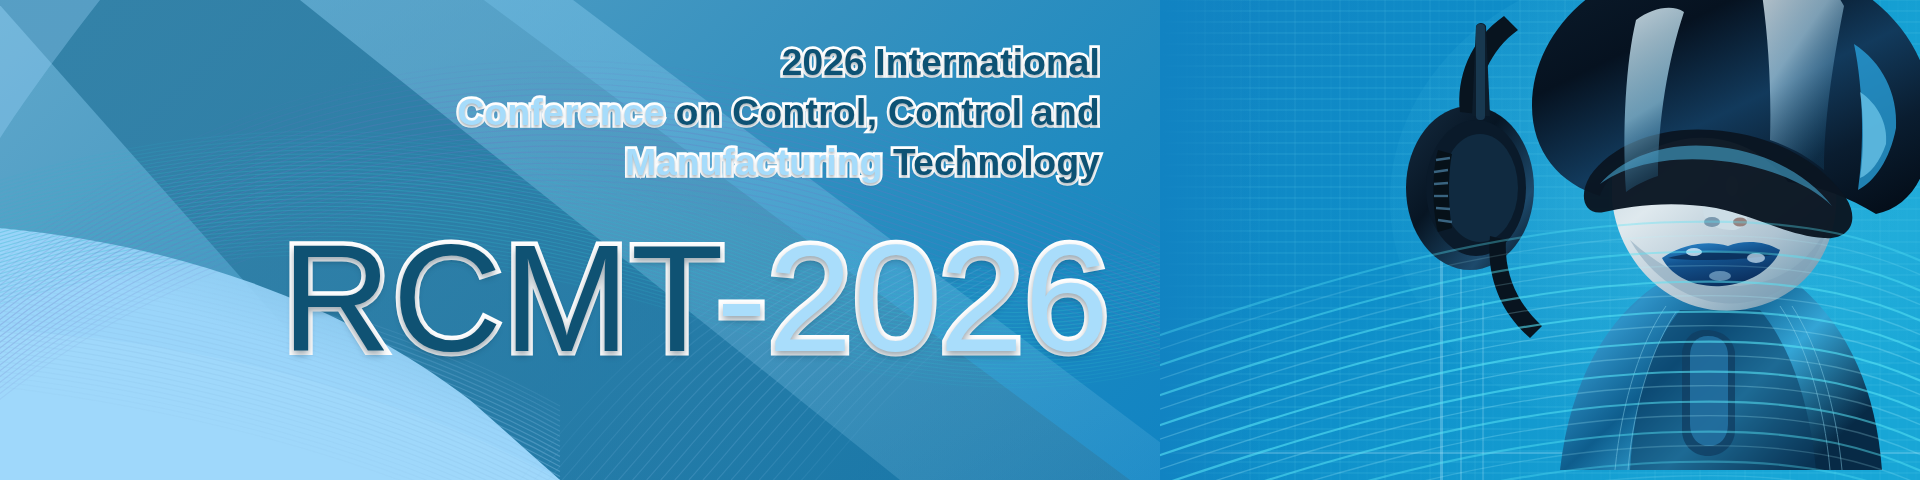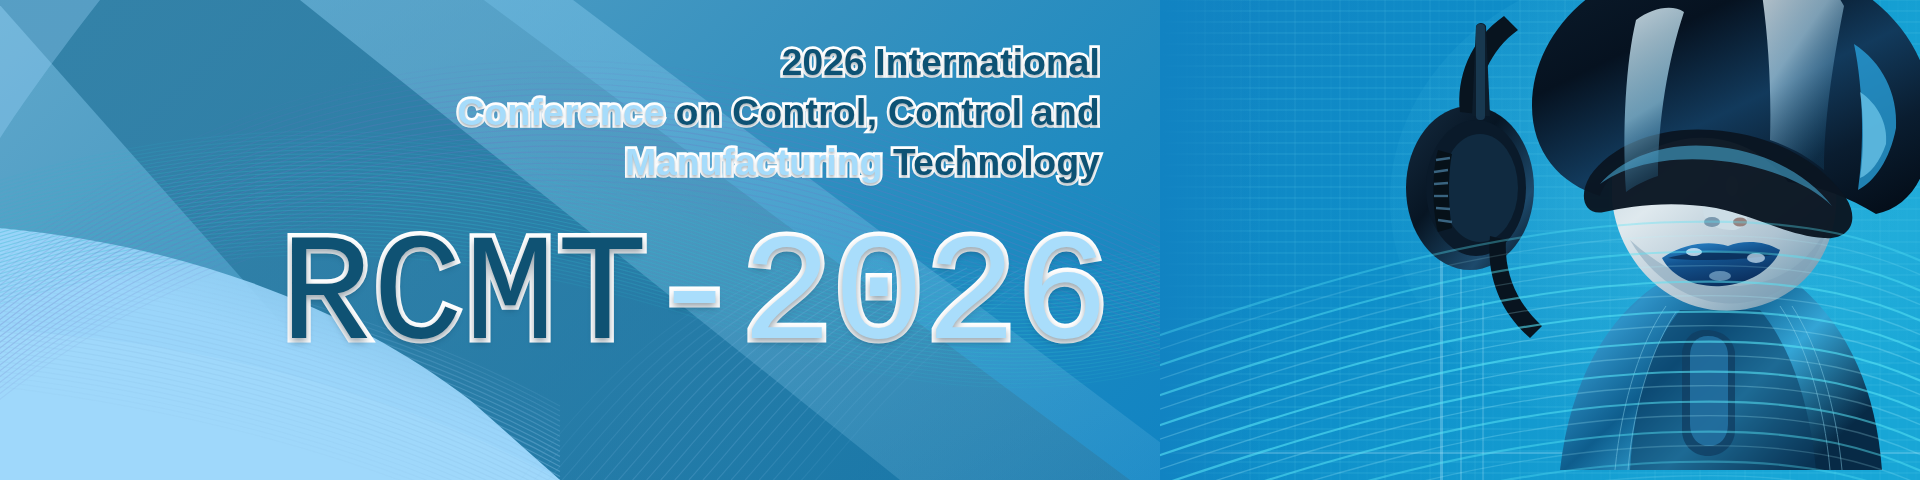--- a/index.html
+++ b/index.html
@@ -30,21 +30,21 @@
   .ink-light{
     color:#a6dcfb;
     -webkit-text-stroke:5.5px #ffffff;
     paint-order:stroke fill;
     text-shadow:0 2px 3px rgba(8,40,60,.35);
   }
 
   #bigtitle{
     position:absolute;left:0;top:222px;width:1110px;text-align:right;
     z-index:40;pointer-events:none;
-    font-family:Liberation Mono, monospace;
+    font-family:Liberation Sans, sans-serif;
     font-size:152px;line-height:152px;font-weight:normal;letter-spacing:1px;
     white-space:nowrap;
   }
   .big-dark{
     color:#0f5273;
     -webkit-text-stroke:9px #ffffff;
     paint-order:stroke fill;
     text-shadow:0 4px 7px rgba(6,35,55,.40);
   }
   .big-light{

